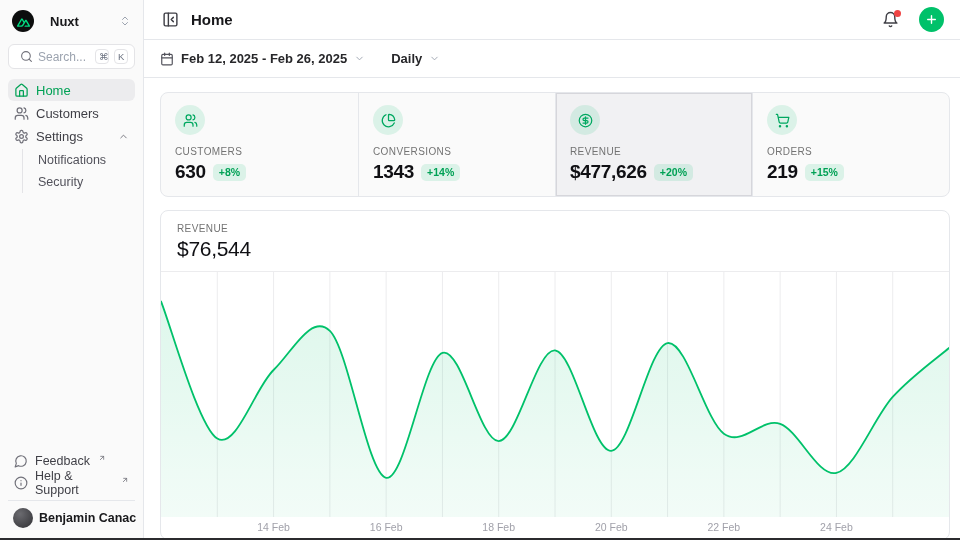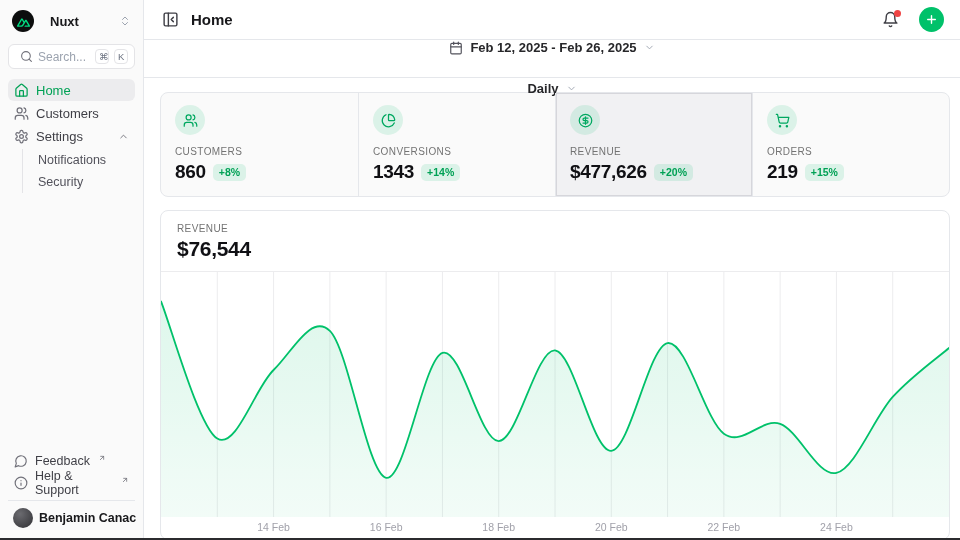--- a/index.html
+++ b/index.html
@@ -60,21 +60,21 @@
     align-items:center; padding:0 16px; gap:10px; }
   .topbar .title { font-size:15px; font-weight:700; flex:1; }
   .icon-btn { background:none; border:none; cursor:pointer; color:#3f3f46;
     position:relative; padding:2px; }
   .dot { position:absolute; top:1px; right:0; width:7px; height:7px;
     border-radius:50%; background:#ef4444; }
   .plus-btn { width:25px; height:25px; border-radius:50%; background:var(--green);
     border:none; display:flex; align-items:center; justify-content:center;
     cursor:pointer; color:#fff; margin-left:8px; }
   .toolbar { height:38px; border-bottom:1px solid var(--border); display:flex;
-    align-items:center; padding:0 16px; gap:26px;flex-direction:column; }
+    align-items:center; padding:0 16px; gap:26px; }
   .tool-btn { display:flex; align-items:center; gap:7px; background:none; border:none;
     font-family:inherit; font-size:13px; font-weight:600; color:#27272a; cursor:pointer; }
   .tool-btn .chev { color:#9ca3af; }
 
   .content { padding:14px 10px 0 16px; }
 
   
   .stats { display:grid; grid-template-columns:repeat(4,1fr); border:1px solid var(--border);
     border-radius:8px; background:#fafafa; overflow:hidden; height:105px; }
   .stat { padding:12px 14px; cursor:pointer; position:relative; }
@@ -87,21 +87,21 @@
   .stat-value-row { display:flex; align-items:center; gap:7px; margin-top:4px; }
   .stat-value { font-size:19px; font-weight:700; color:#101014; letter-spacing:-.3px; }
   .delta { font-size:10.5px; font-weight:600; color:var(--green-text);
     background:var(--green-soft); border-radius:5px; padding:2.5px 6px; }
 
   
   .chart-card { margin-top:13px; border:1px solid var(--border); border-radius:8px;
     background:#fff; overflow:hidden; }
   .chart-head { padding:12px 16px 10px; }
   .chart-label { font-size:10px; font-weight:500; color:var(--muted); letter-spacing:.4px; }
-  .chart-value { font-size:21px; font-weight:700; color:#101014;
+  .chart-value { font-size:21px; font-weight:400; color:#101014;
     letter-spacing:-.3px; margin-top:3px; }
   .plot-wrap { border-top:1px solid var(--border-soft); position:relative; }
   .plot-wrap svg { width:100%; height:245px; }
   .xlabels { position:relative; height:22px; font-size:10.5px; color:#a1a1aa; }
   .xlabels span { position:absolute; top:4px; transform:translateX(-50%); white-space:nowrap; }
 
   .bottom-edge { position:absolute; left:0; bottom:0; width:960px; height:2px;
     background:#2b2b2e; z-index:20; }
 </style>
 </head>
@@ -288,21 +288,21 @@
         <span class="stat-ic icon">
           <svg width="15" height="15" viewBox="0 0 24 24" fill="none" stroke="currentColor" stroke-width="2" stroke-linecap="round" stroke-linejoin="round">
               <path d="M16 21v-2a4 4 0 0 0-4-4H6a4 4 0 0 0-4 4v2"></path>
               <circle cx="9" cy="7" r="4"></circle>
               <path d="M22 21v-2a4 4 0 0 0-3-3.87"></path>
               <path d="M16 3.13a4 4 0 0 1 0 7.75"></path>
             </svg>
         </span>
         <div class="stat-label">CUSTOMERS</div>
         <div class="stat-value-row">
-          <span class="stat-value">860</span>
+          <span class="stat-value">630</span>
           <span class="delta">+8%</span>
         </div>
       </div>
       <div class="stat">
         <span class="stat-ic icon">
           <svg width="15" height="15" viewBox="0 0 24 24" fill="none" stroke="currentColor" stroke-width="2" stroke-linecap="round" stroke-linejoin="round">
               <path d="M21 12c.55 0 1-.45.95-1a10 10 0 0 0-8.95-8.95c-.55-.05-1 .4-1 .95v8a1 1 0 0 0 1 1z"></path>
               <path d="M21.21 15.89A10 10 0 1 1 8 2.83"></path>
             </svg>
         </span>

